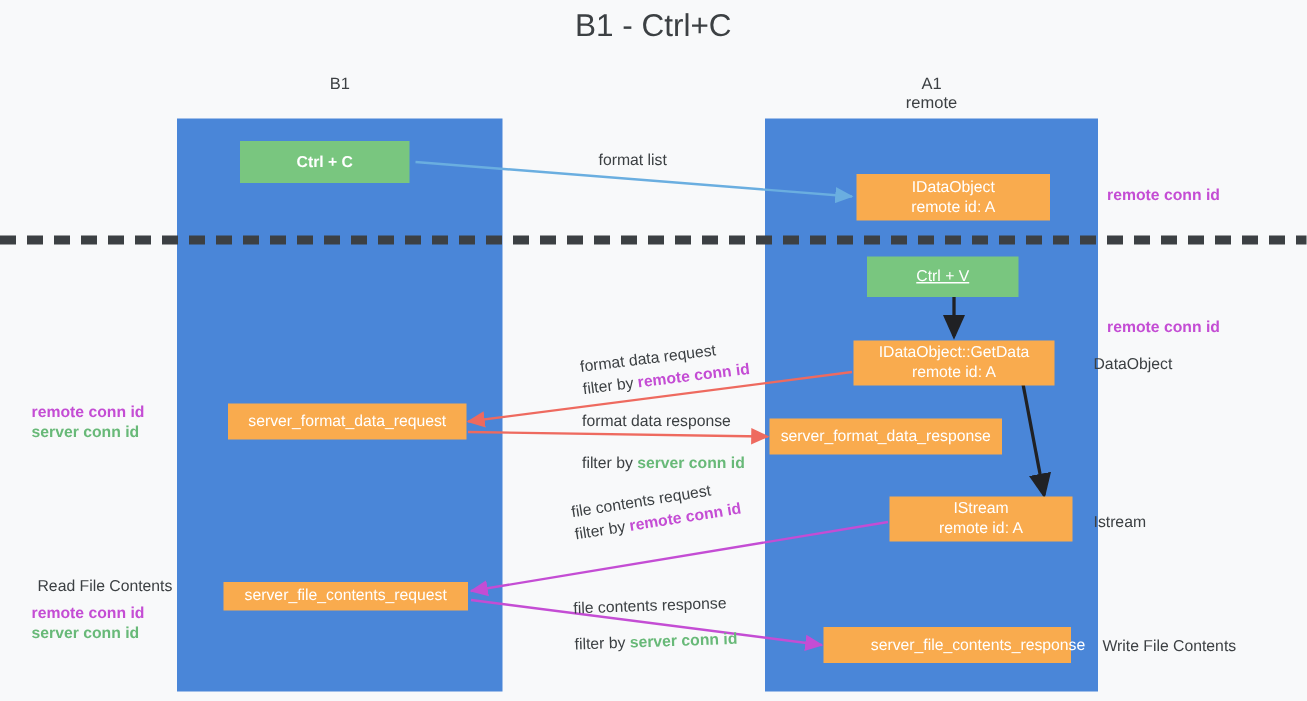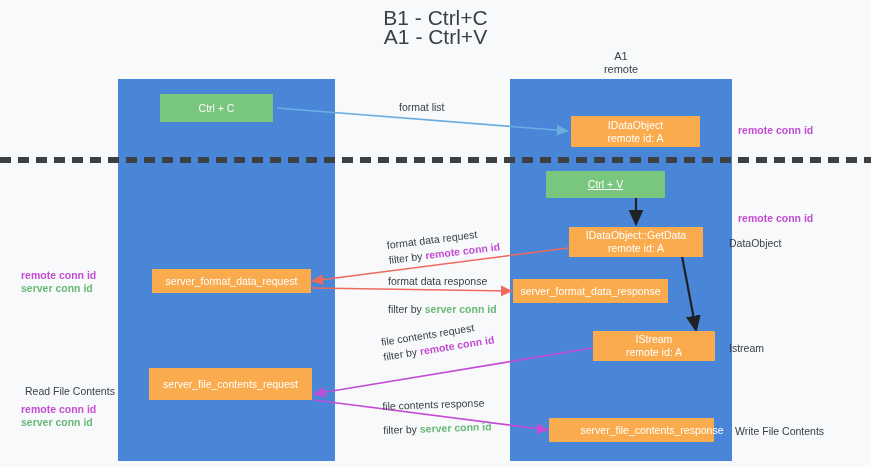--- a/index.html
+++ b/index.html
@@ -64,24 +64,24 @@
 
   svg.wires{position:absolute;left:0;top:0;width:871px;height:467px;overflow:visible;}
 </style>
 </head>
 <body>
 
 <div id="canvas">
 
   <div class="title">
     <div>B1 - Ctrl+C</div>
-    <div>A1 - Ctrl+V</div>
   </div>
 
   <div class="lane-head" style="left:118px;top:50px;width:217px;">
+    <div>B1</div>
   </div>
   <div class="lane-head" style="left:510px;top:50px;width:222px;">
     <div>A1</div>
     <div>remote</div>
   </div>
 
   <div class="lane" id="lane-b1"></div>
   <div class="lane" id="lane-a1"></div>
 
   <svg class="wires">
@@ -110,30 +110,30 @@
 
     <path d="M682,256 L696,330" stroke="#202124" stroke-width="2.2" fill="none" marker-end="url(#ah-dark)"></path>
 
     <path d="M592,348 L314,394" stroke="#c44dd4" stroke-width="1.6" fill="none" marker-end="url(#ah-purple)"></path>
 
     <path d="M314,400 L548,430" stroke="#c44dd4" stroke-width="1.6" fill="none" marker-end="url(#ah-purple)"></path>
   </svg>
 
   <div id="sep"></div>
 
-  <div class="box green" style="left:160px;top:94px;width:113px;height:28px;">
+  <div class="box green" style="left:160px;top:94px;width:113px;height:28px;font-weight:bold;">
     <div>Ctrl + C</div>
   </div>
 
   <div class="box orange" style="left:571px;top:116px;width:129px;height:31px;">
     <div>IDataObject</div>
     <div>remote id: A</div>
   </div>
 
-  <div class="box green" style="left:546px;top:171px;width:119px;height:27px;text-decoration:underline;">
+  <div class="box green" style="left:578px;top:171px;width:101px;height:27px;text-decoration:underline;">
     <div>Ctrl + V</div>
   </div>
 
   <div class="box orange" style="left:569px;top:227px;width:134px;height:30px;">
     <div>IDataObject::GetData</div>
     <div>remote id: A</div>
   </div>
 
   <div class="box orange" style="left:152px;top:269px;width:159px;height:24px;">
     <div>server_format_data_request</div>
@@ -141,21 +141,21 @@
 
   <div class="box orange" style="left:513px;top:279px;width:155px;height:24px;">
     <div>server_format_data_response</div>
   </div>
 
   <div class="box orange" style="left:593px;top:331px;width:122px;height:30px;">
     <div>IStream</div>
     <div>remote id: A</div>
   </div>
 
-  <div class="box orange" style="left:149px;top:368px;width:163px;height:32px;justify-content:center;">
+  <div class="box orange" style="left:149px;top:388px;width:163px;height:19px;justify-content:center;">
     <div>server_file_contents_request</div>
   </div>
 
   <div class="box orange" style="left:549px;top:418px;width:165px;height:24px;padding-left:41px;">
     <div>server_file_contents_response</div>
   </div>
 
   <div class="elabel" style="left:399px;top:100px;">format list</div>
 
   <div class="elabel rot" style="left:386px;top:238px;transform:rotate(-7deg);">

